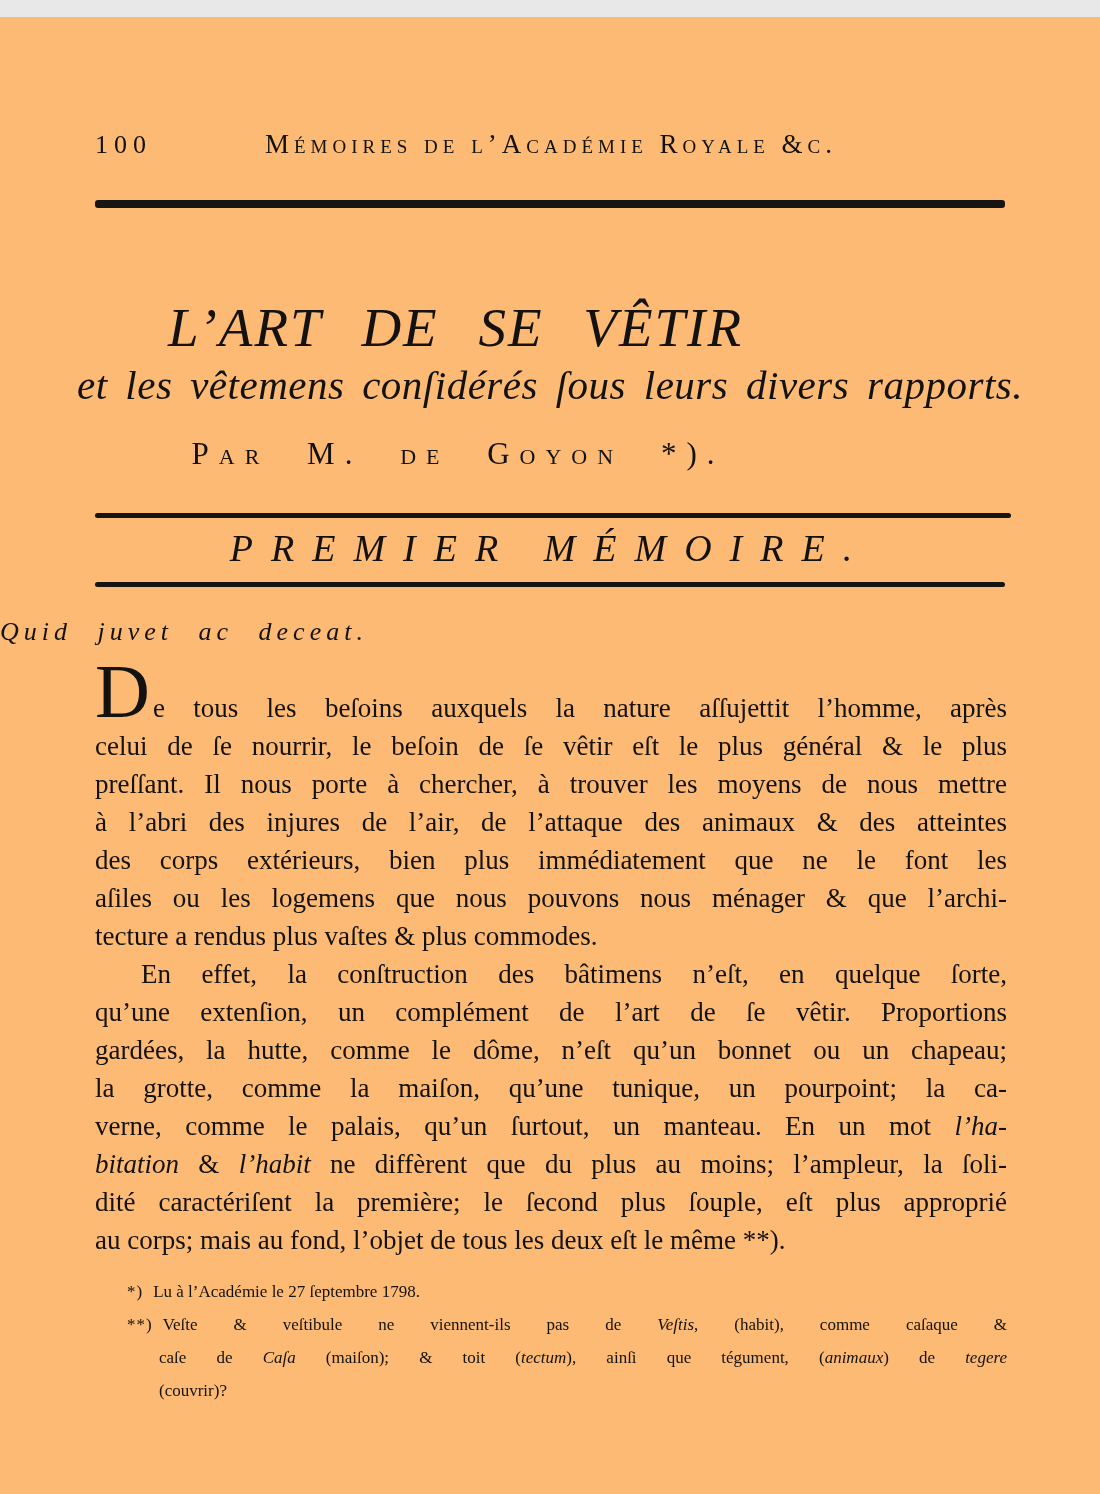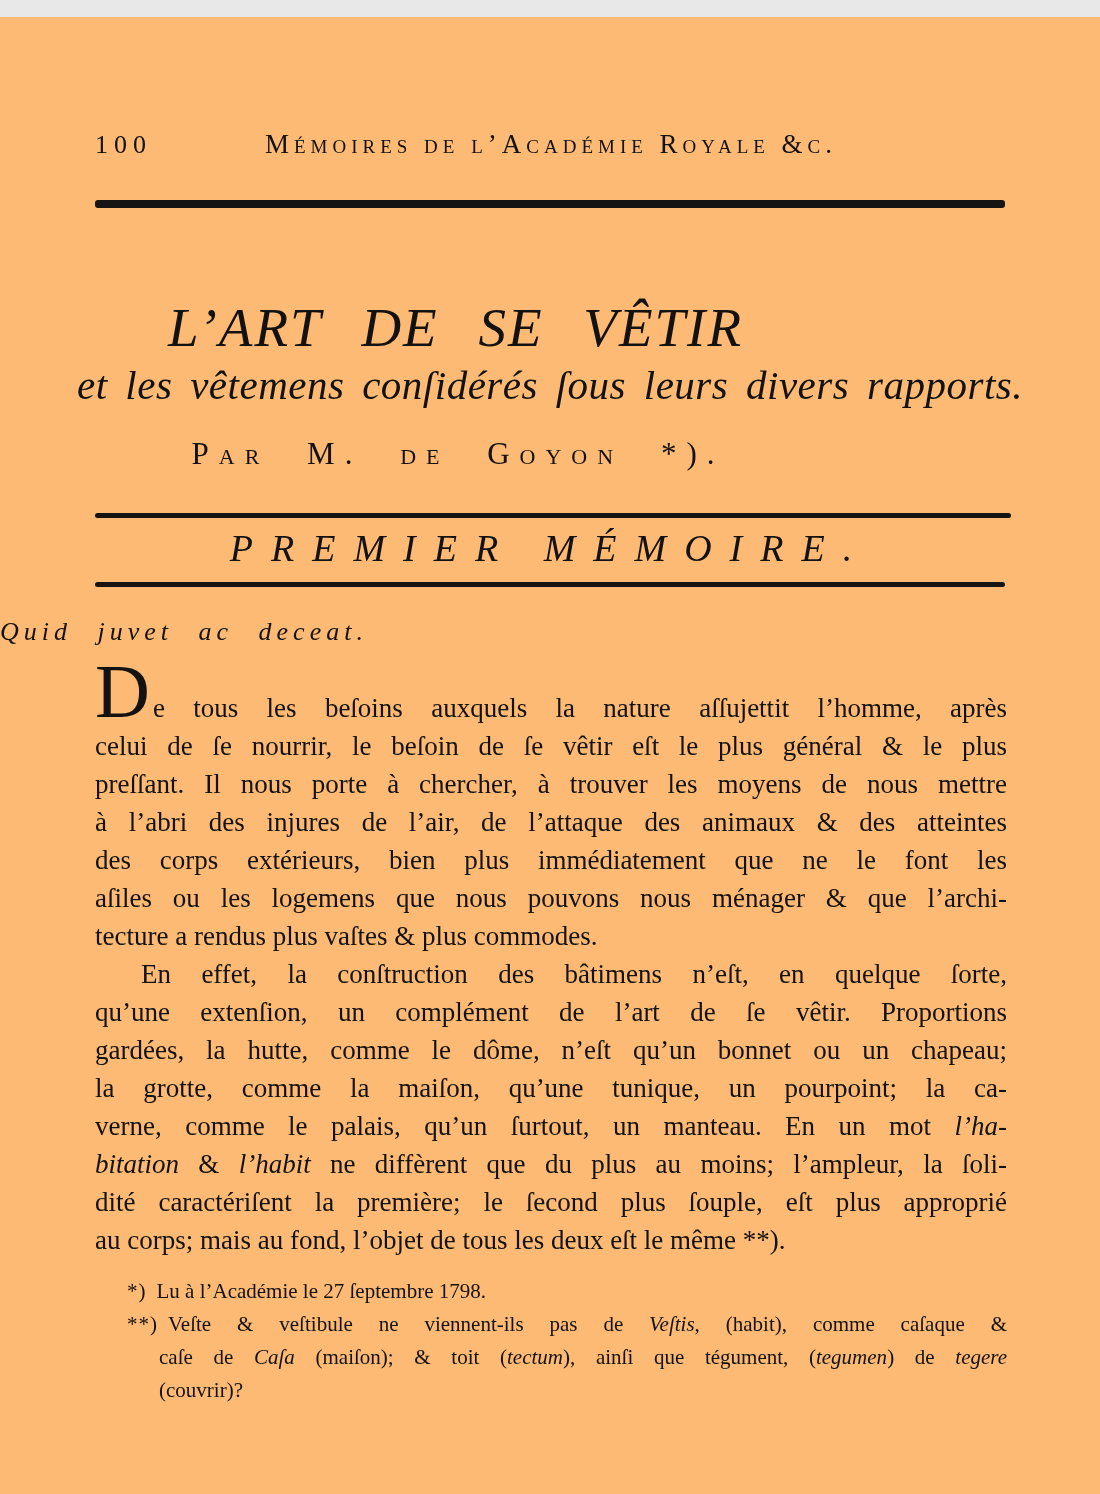--- a/index.html
+++ b/index.html
@@ -98,21 +98,21 @@
   .initial {
     font-size: 76px;
     line-height: 0;
     letter-spacing: 3px;
   }
   em { font-style: italic; }
 
   
   .footnotes {
     position: absolute; top: 1258px; left: 127px; width: 880px;
-    font-size: 21px;
+    font-size: 17px;
   }
   .footnotes .line { line-height: 33px; }
   .line-cont { padding-left: 32px; }
   .marker { padding-right: 10px; letter-spacing: 1px; }
 </style>
 </head>
 <body>
 
 <div class="page">
 
@@ -153,17 +153,17 @@
         <div class="line"><span>verne, comme le palais, qu’un ſurtout, un manteau. En un mot </span><em>l’ha-</em></div>
         <div class="line"><em>bitation</em><span> &amp; </span><em>l’habit</em><span> ne diffèrent que du plus au moins; l’ampleur, la ſoli-</span></div>
         <div class="line"><span>dité caractériſent la première; le ſecond plus ſouple, eſt plus approprié</span></div>
         <div class="line line-last"><span>au corps; mais au fond, l’objet de tous les deux eſt le même **).</span></div>
       </div>
   </section>
 
   <section class="footnotes">
       <div class="line line-last"><span class="marker">*)</span><span>Lu à l’Académie le 27 ſeptembre 1798.</span></div>
       <div class="line"><span class="marker">**)</span><span>Veſte &amp; veſtibule ne viennent-ils pas de </span><em>Veſtis</em><span>, (habit), comme caſaque &amp;</span></div>
-      <div class="line line-cont"><span>caſe de </span><em>Caſa</em><span> (maiſon); &amp; toit (</span><em>tectum</em><span>), ainſi que tégument, (</span><em>tegumen</em><span>) de </span><em>tegere</em></div>
+      <div class="line line-cont"><span>caſe de </span><em>Caſa</em><span> (maiſon); &amp; toit (</span><em>tectum</em><span>), ainſi que tégument, (</span><em>animaux</em><span>) de </span><em>tegere</em></div>
       <div class="line line-last line-cont"><span>(couvrir)?</span></div>
     </section>
 
 </div>
 
 </body></html>

